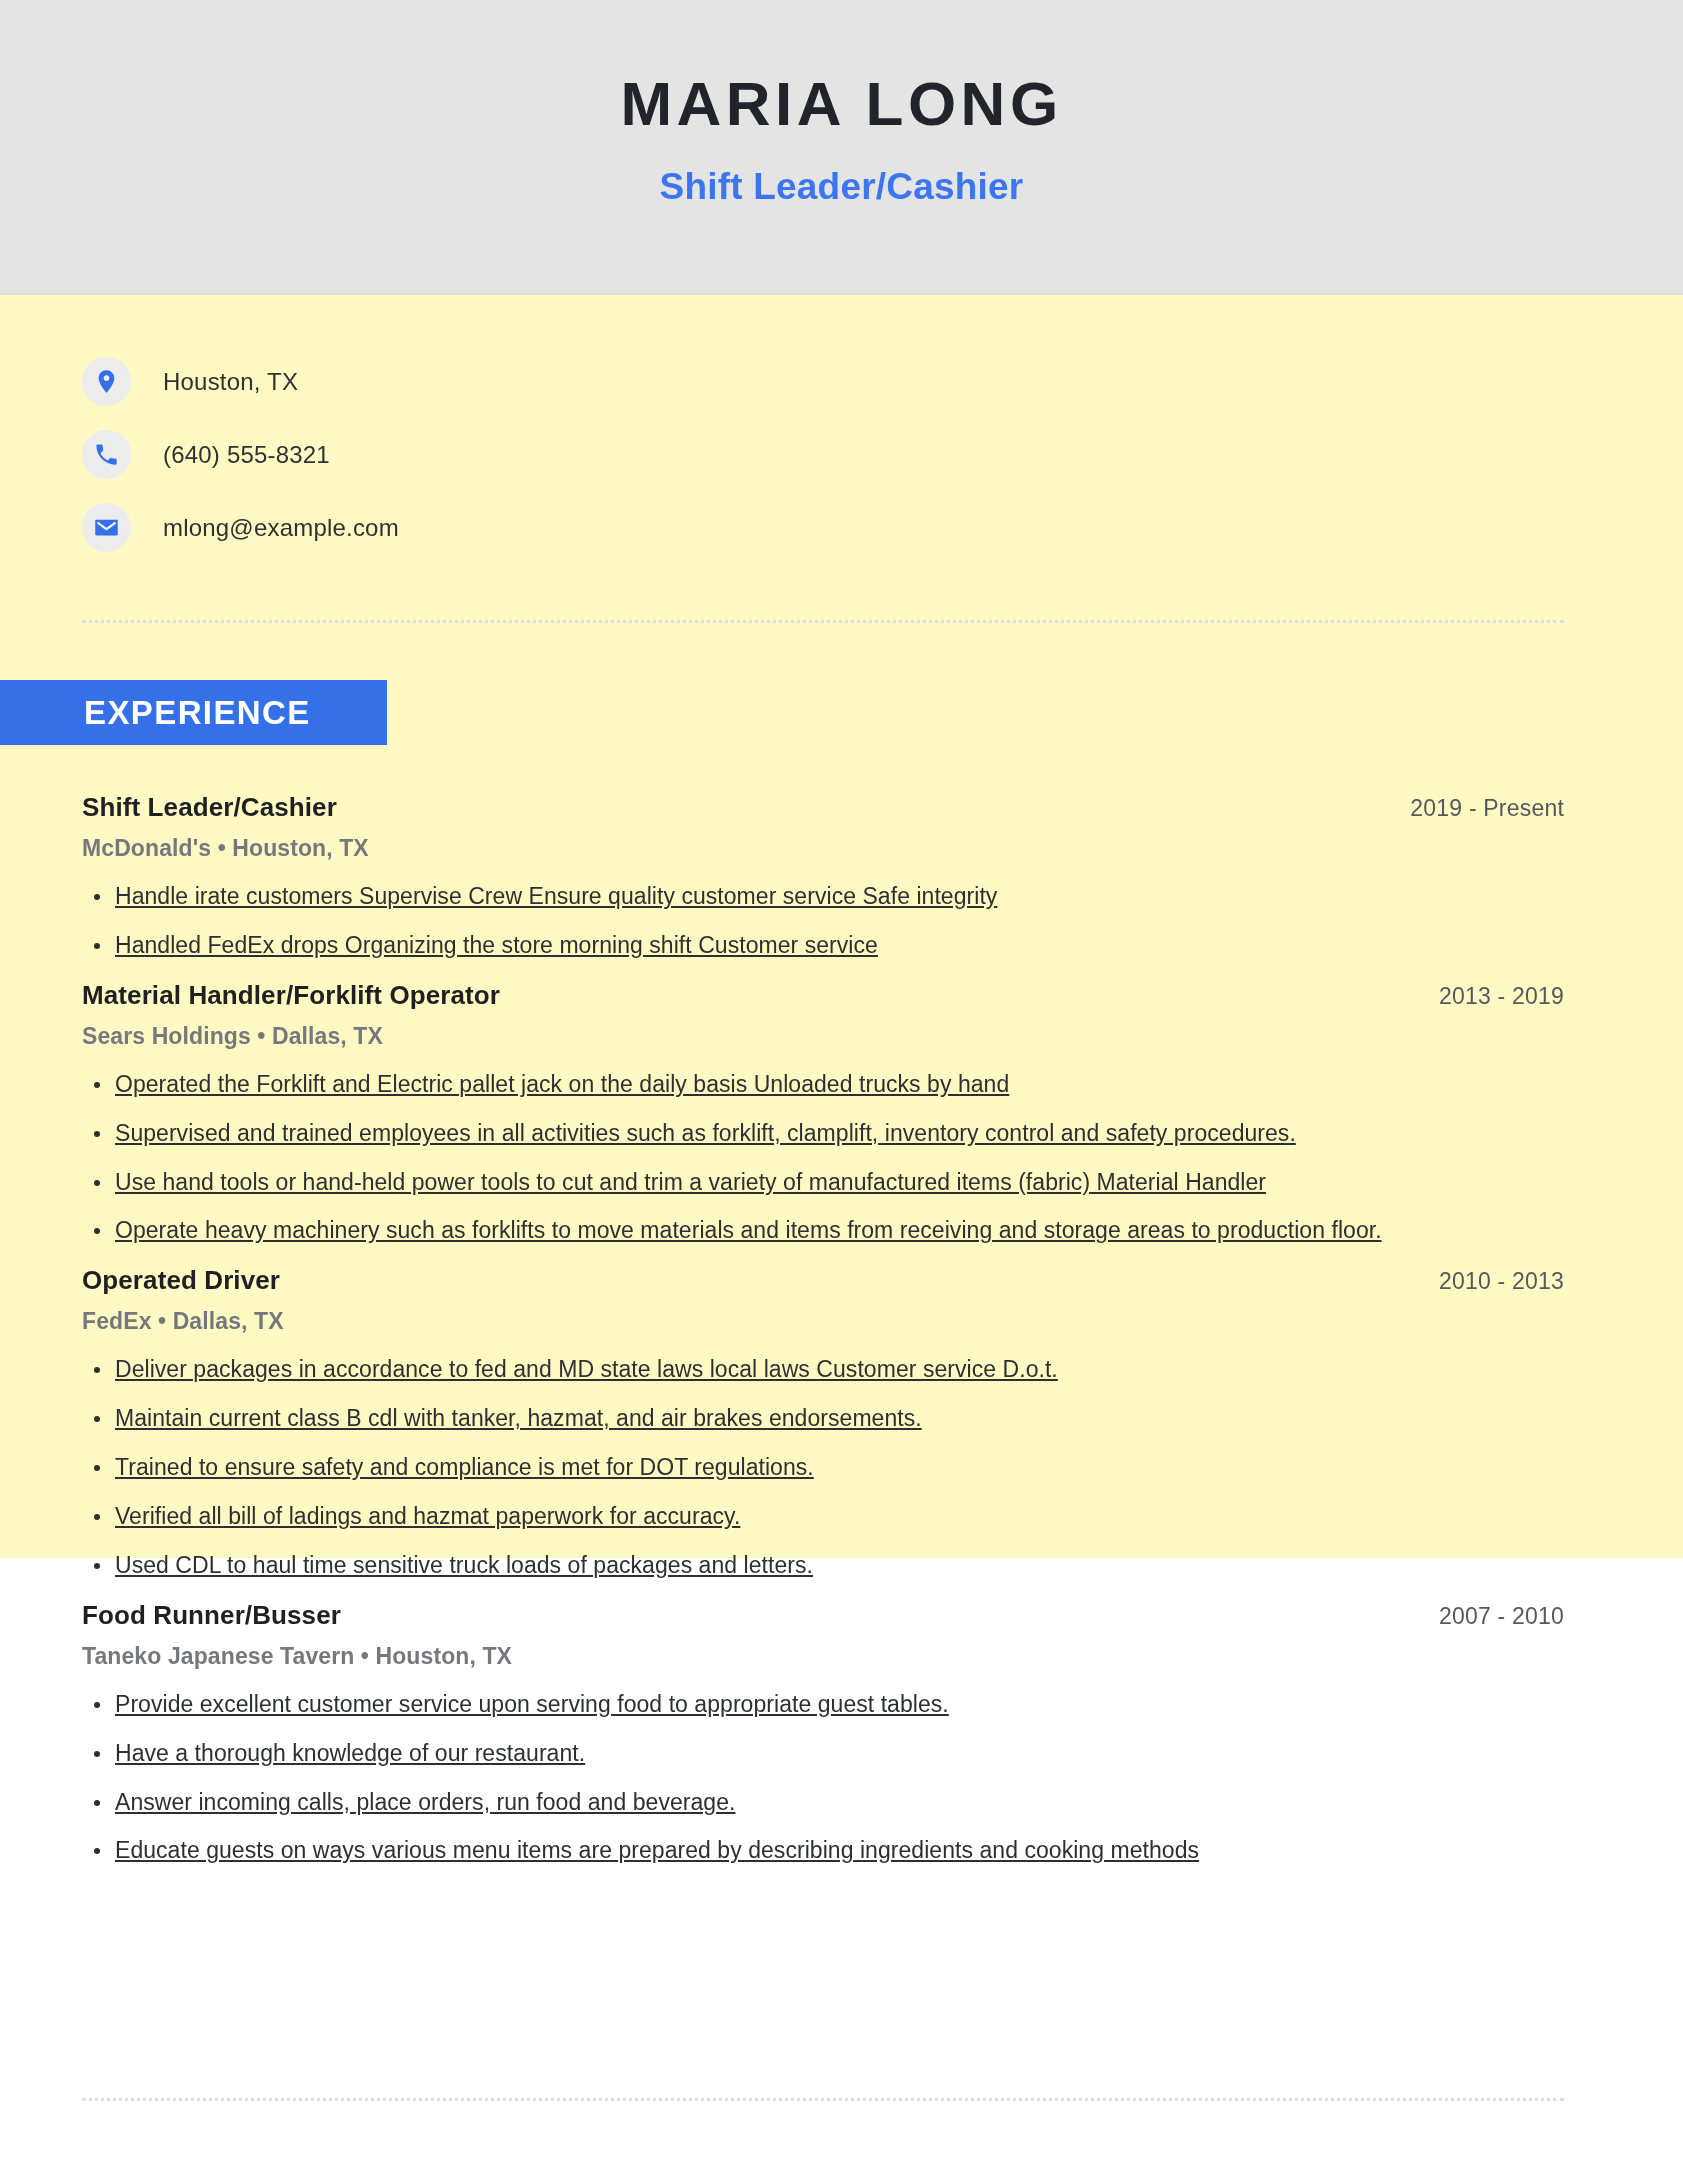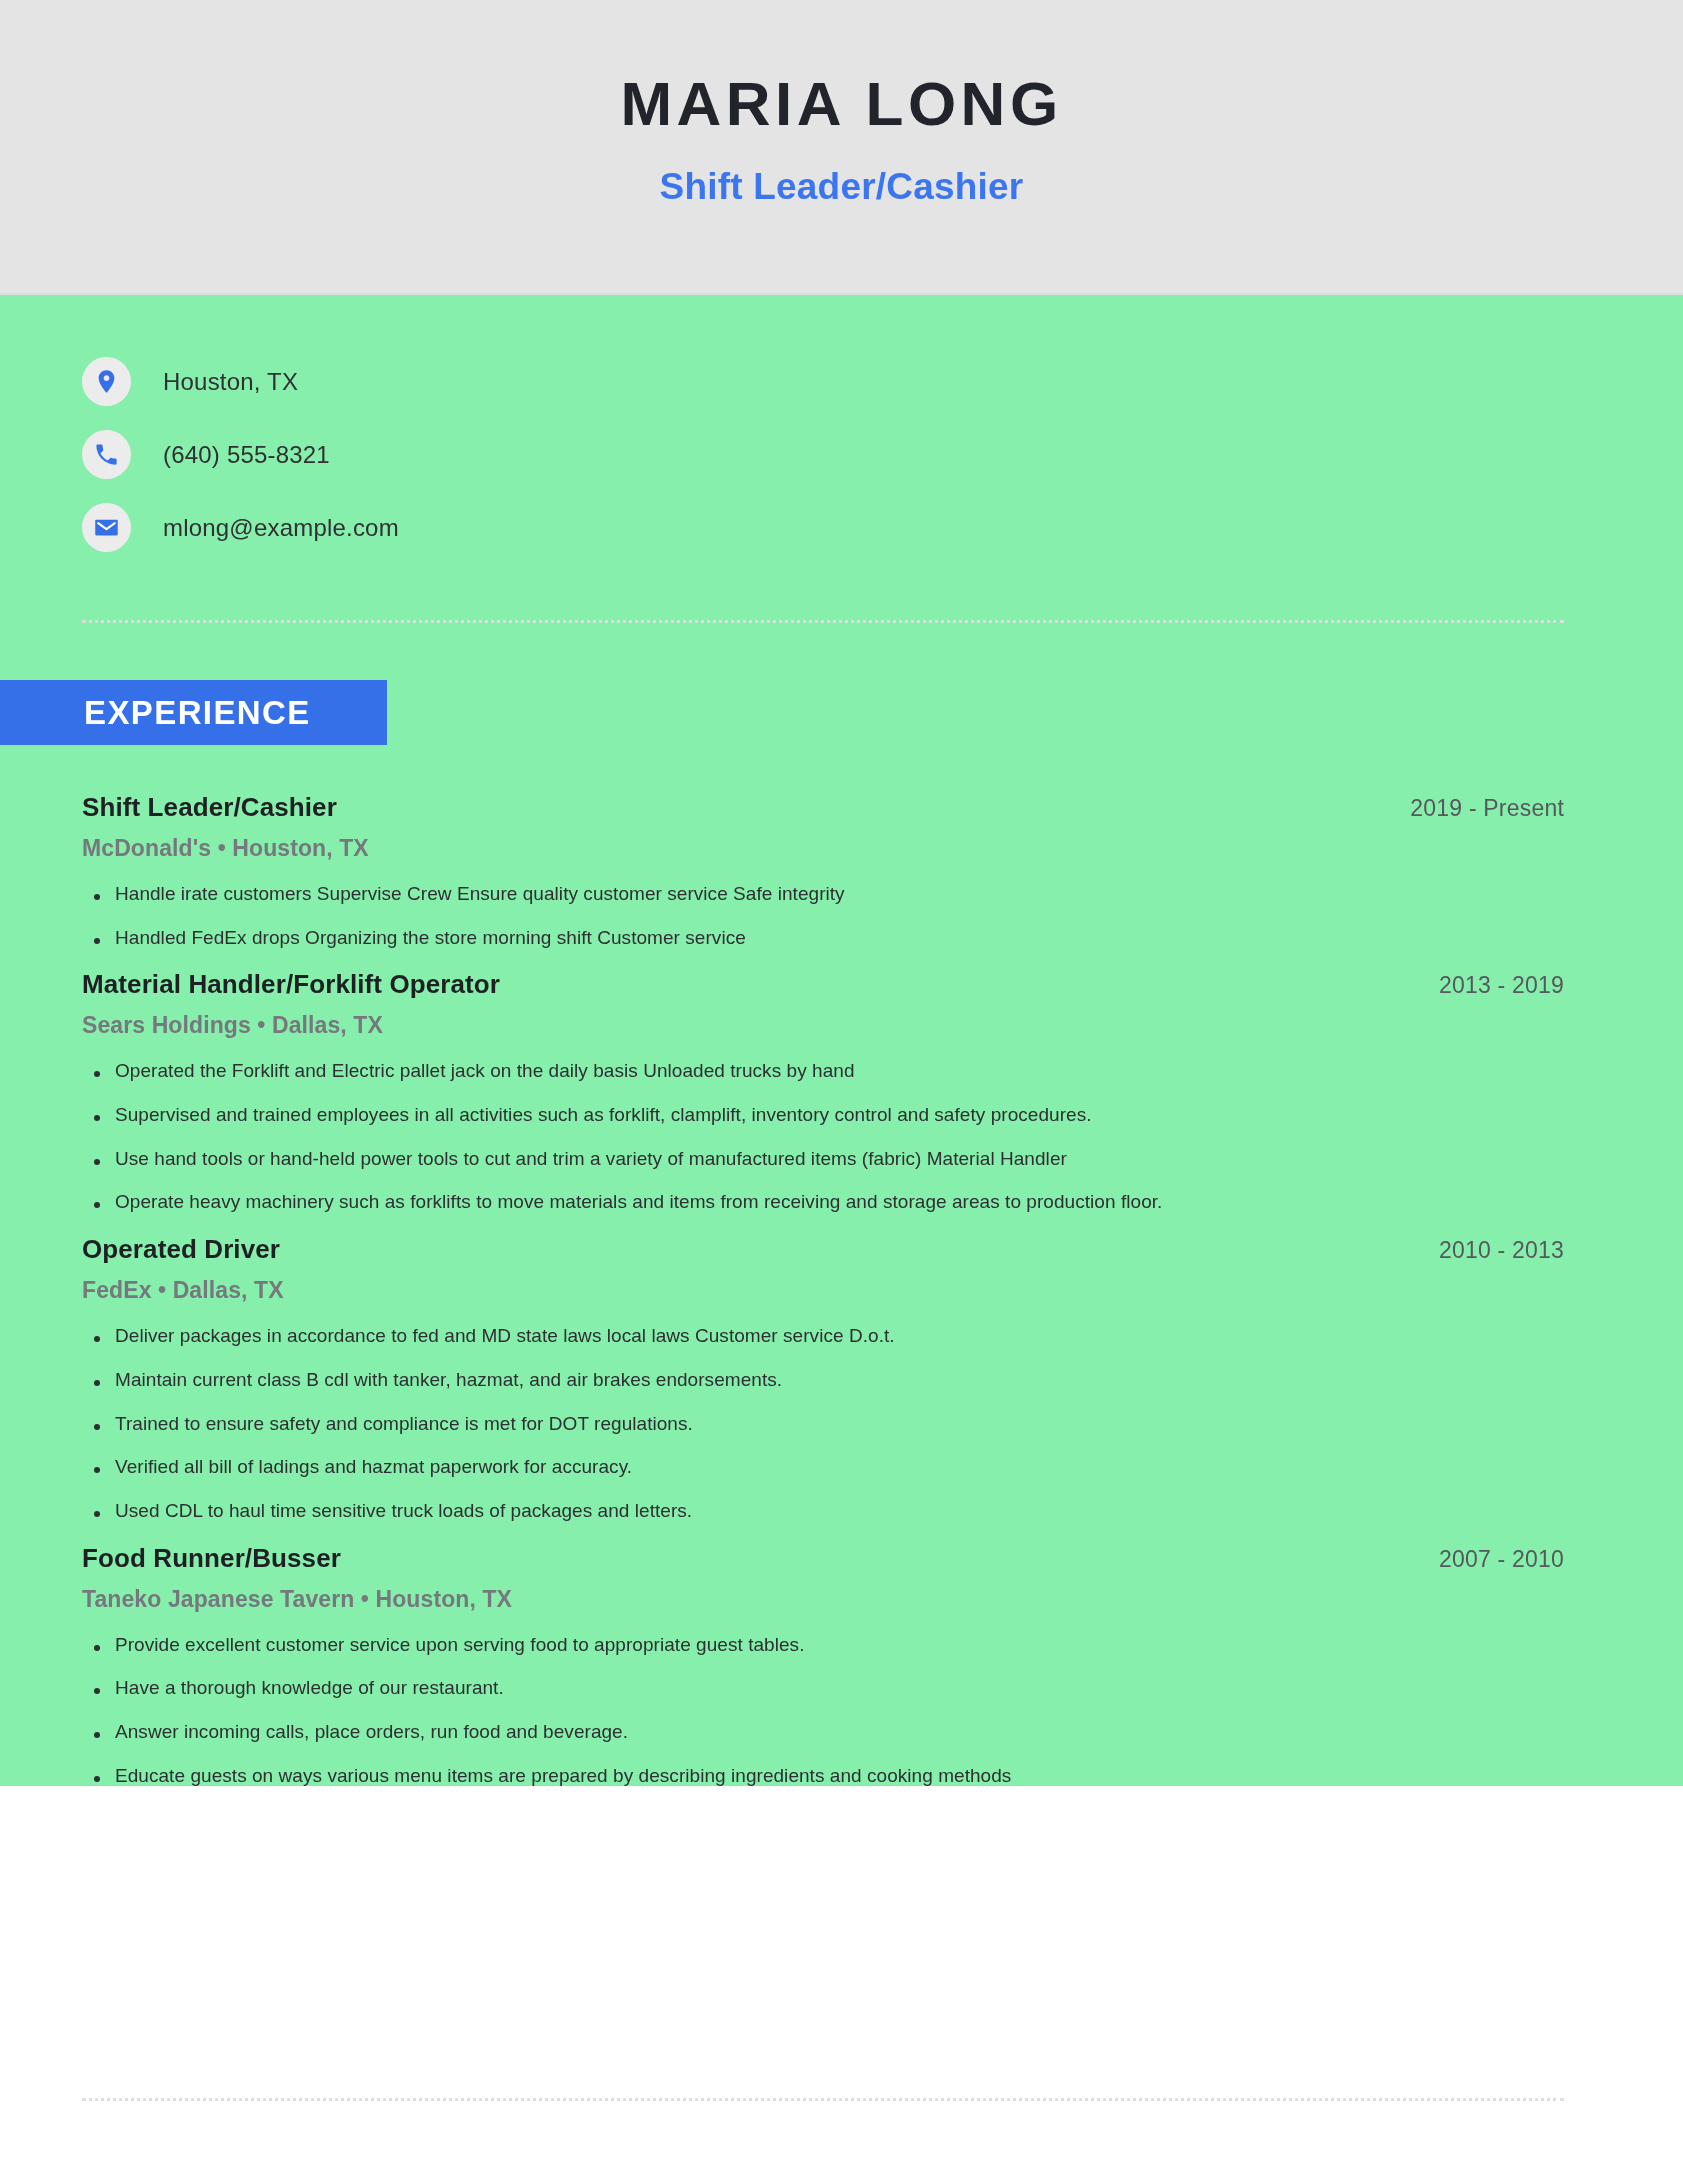--- a/index.html
+++ b/index.html
@@ -11,22 +11,22 @@
     height: 2178px;
     background: #ffffff;
     font-family: "Liberation Sans", "DejaVu Sans", sans-serif;
     color: #2b2b2b;
     overflow: hidden;
   }
 
   .page {
     position: relative;
     width: 1683px;
-    height: 1786px;
-    background: #86efac;
+    height: 1558px;
+    background: #fef9c3;
   }
 
   
   .header-band {
     position: absolute;
     top: 0;
     left: 0;
     width: 1683px;
     height: 295px;
     background: #e4e4e4;
@@ -154,24 +154,25 @@
   }
   .bullets {
     list-style: none;
     margin: 20px 0 0 0;
     padding: 0;
   }
   .bullets li {
     position: relative;
     padding-left: 33px;
     margin-bottom: 19px;
-    font-size: 19px;
+    font-size: 23px;
     line-height: 1.3;
     color: #2d2f31;
     letter-spacing: 0.05px;
+    text-decoration: underline;
   }
   .bullets li::before {
     content: "";
     position: absolute;
     left: 12px;
     top: 12px;
     width: 6px;
     height: 6px;
     border-radius: 50%;
     background: #2d2f31;

